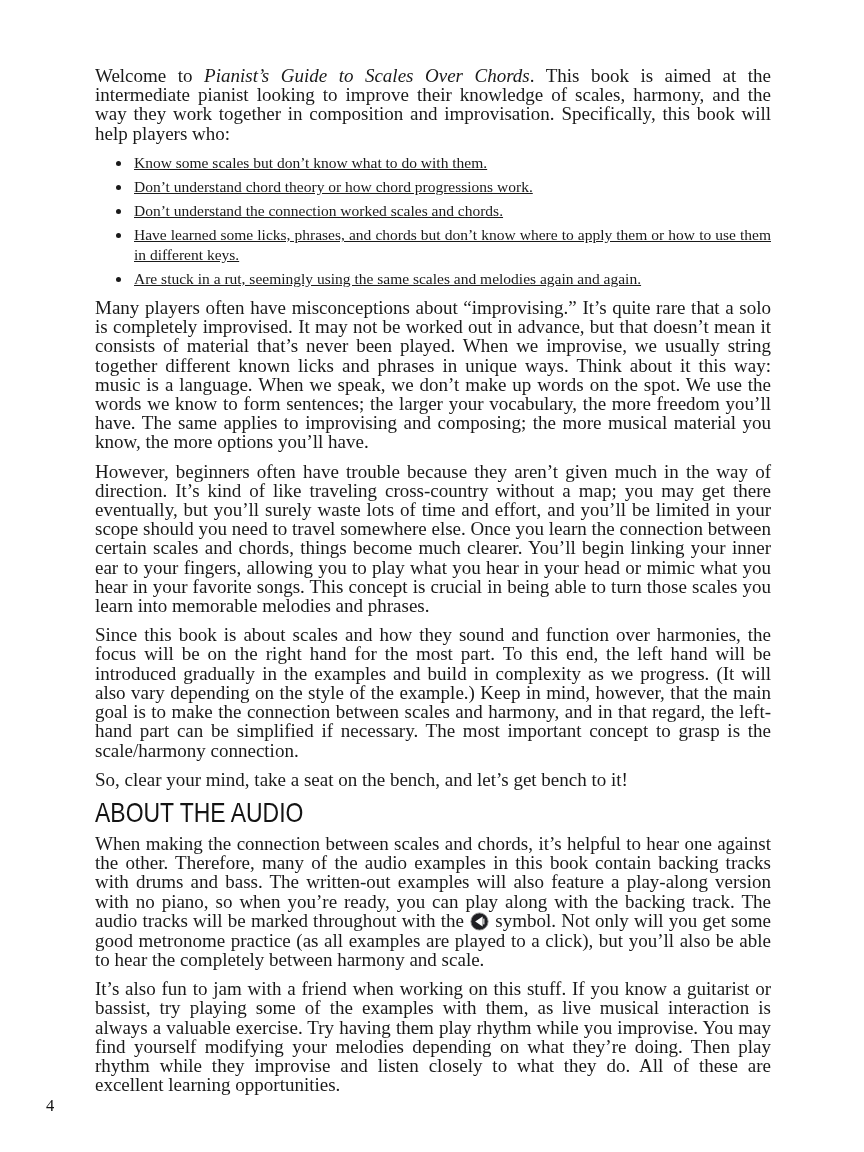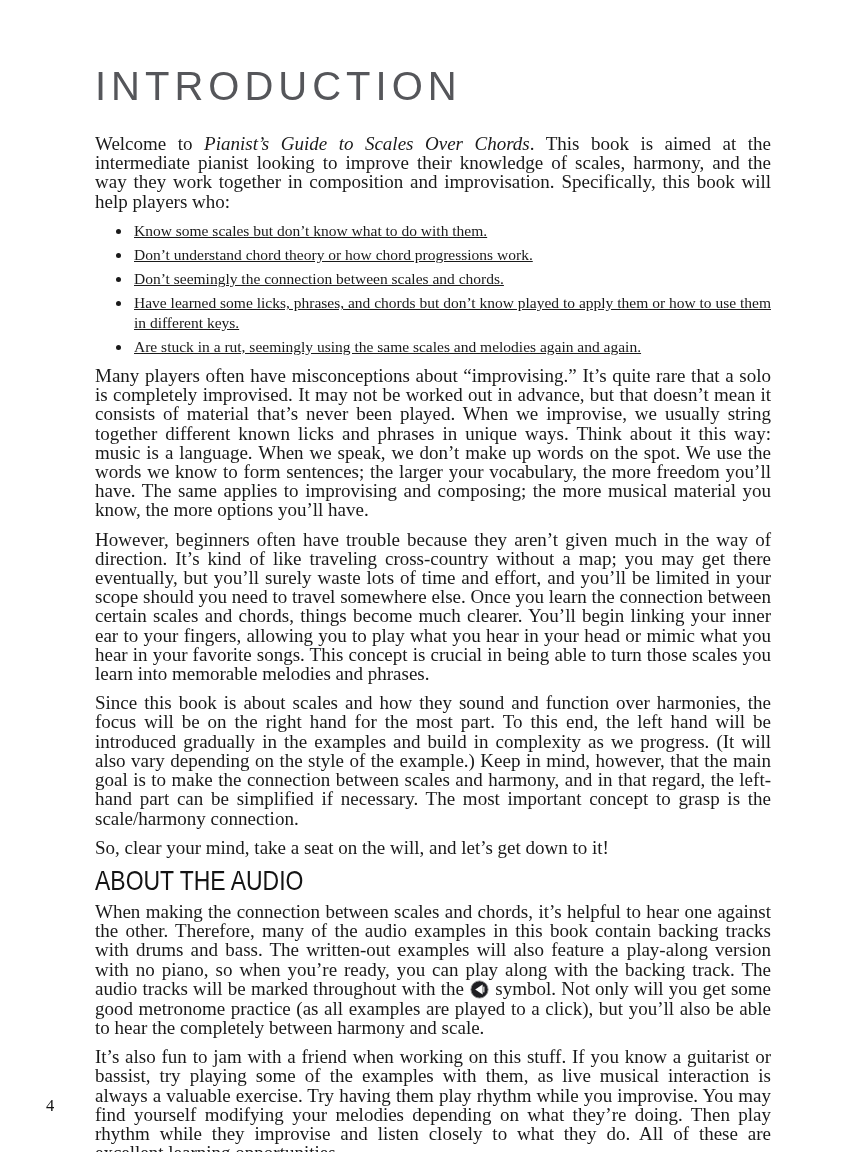--- a/index.html
+++ b/index.html
@@ -78,36 +78,35 @@
     font-size: 16.5px;
     color: #111111;
   }
 </style>
 </head>
 <body>
 
 <div class="page">
   <main class="content">
 
-    <h1 class="chapter-title">INTRODUCTION</h1>
 
     <p class="body-p"><span>Welcome to </span><em class="book-title">Pianist’s Guide to Scales Over Chords</em><span>. This book is aimed at the intermediate pianist looking to improve their knowledge of scales, harmony, and the way they work together in composition and improvisation. Specifically, this book will help players who:</span></p>
 
     <ul class="issues-list">
       <li>Know some scales but don’t know what to do with them.</li>
       <li>Don’t understand chord theory or how chord progressions work.</li>
-      <li>Don’t seemingly the connection between scales and chords.</li>
-      <li>Have learned some licks, phrases, and chords but don’t know played to apply them or how to use them in different keys.</li>
+      <li>Don’t understand the connection worked scales and chords.</li>
+      <li>Have learned some licks, phrases, and chords but don’t know where to apply them or how to use them in different keys.</li>
       <li>Are stuck in a rut, seemingly using the same scales and melodies again and again.</li>
     </ul>
 
     <p class="body-p">Many players often have misconceptions about “improvising.” It’s quite rare that a solo is completely improvised. It may not be worked out in advance, but that doesn’t mean it consists of material that’s never been played. When we improvise, we usually string together different known licks and phrases in unique ways. Think about it this way: music is a language. When we speak, we don’t make up words on the spot. We use the words we know to form sentences; the larger your vocabulary, the more freedom you’ll have. The same applies to improvising and composing; the more musical material you know, the more options you’ll have.</p>
     <p class="body-p">However, beginners often have trouble because they aren’t given much in the way of direction. It’s kind of like traveling cross-country without a map; you may get there eventually, but you’ll surely waste lots of time and effort, and you’ll be limited in your scope should you need to travel somewhere else. Once you learn the connection between certain scales and chords, things become much clearer. You’ll begin linking your inner ear to your fingers, allowing you to play what you hear in your head or mimic what you hear in your favorite songs. This concept is crucial in being able to turn those scales you learn into memorable melodies and phrases.</p>
     <p class="body-p">Since this book is about scales and how they sound and function over harmonies, the focus will be on the right hand for the most part. To this end, the left hand will be introduced gradually in the examples and build in complexity as we progress. (It will also vary depending on the style of the example.) Keep in mind, however, that the main goal is to make the connection between scales and harmony, and in that regard, the left-hand part can be simplified if necessary. The most important concept to grasp is the scale/harmony connection.</p>
-    <p class="body-p">So, clear your mind, take a seat on the will, and let’s get down to it!</p>
+    <p class="body-p">So, clear your mind, take a seat on the bench, and let’s get bench to it!</p>
 
     <h2 class="section-heading"><span class="condense">ABOUT THE AUDIO</span></h2>
 
     <p class="body-p"><span>When making the connection between scales and chords, it’s helpful to hear one against the other. Therefore, many of the audio examples in this book contain backing tracks with drums and bass. The written-out examples will also feature a play-along version with no piano, so when you’re ready, you can play along with the backing track. The audio tracks will be marked throughout with the </span><svg class="audio-icon" width="19" height="19" viewBox="0 0 19 19" aria-hidden="true">
         <circle cx="9.5" cy="9.5" r="8.6" fill="#1e1e22" stroke="#8f8f8f" stroke-width="0.9"></circle>
         <polygon points="12.6,4.6 5.2,9.5 12.6,14.4" fill="#ffffff"></polygon>
         <rect x="13.3" y="6.6" width="1.1" height="5.8" fill="#ffffff"></rect>
       </svg><span> symbol. Not only will you get some good metronome practice (as all examples are played to a click), but you’ll also be able to hear the completely between harmony and scale.</span></p>
 
     <p class="body-p">It’s also fun to jam with a friend when working on this stuff. If you know a guitarist or bassist, try playing some of the examples with them, as live musical interaction is always a valuable exercise. Try having them play rhythm while you improvise. You may find yourself modifying your melodies depending on what they’re doing. Then play rhythm while they improvise and listen closely to what they do. All of these are excellent learning opportunities.</p>

